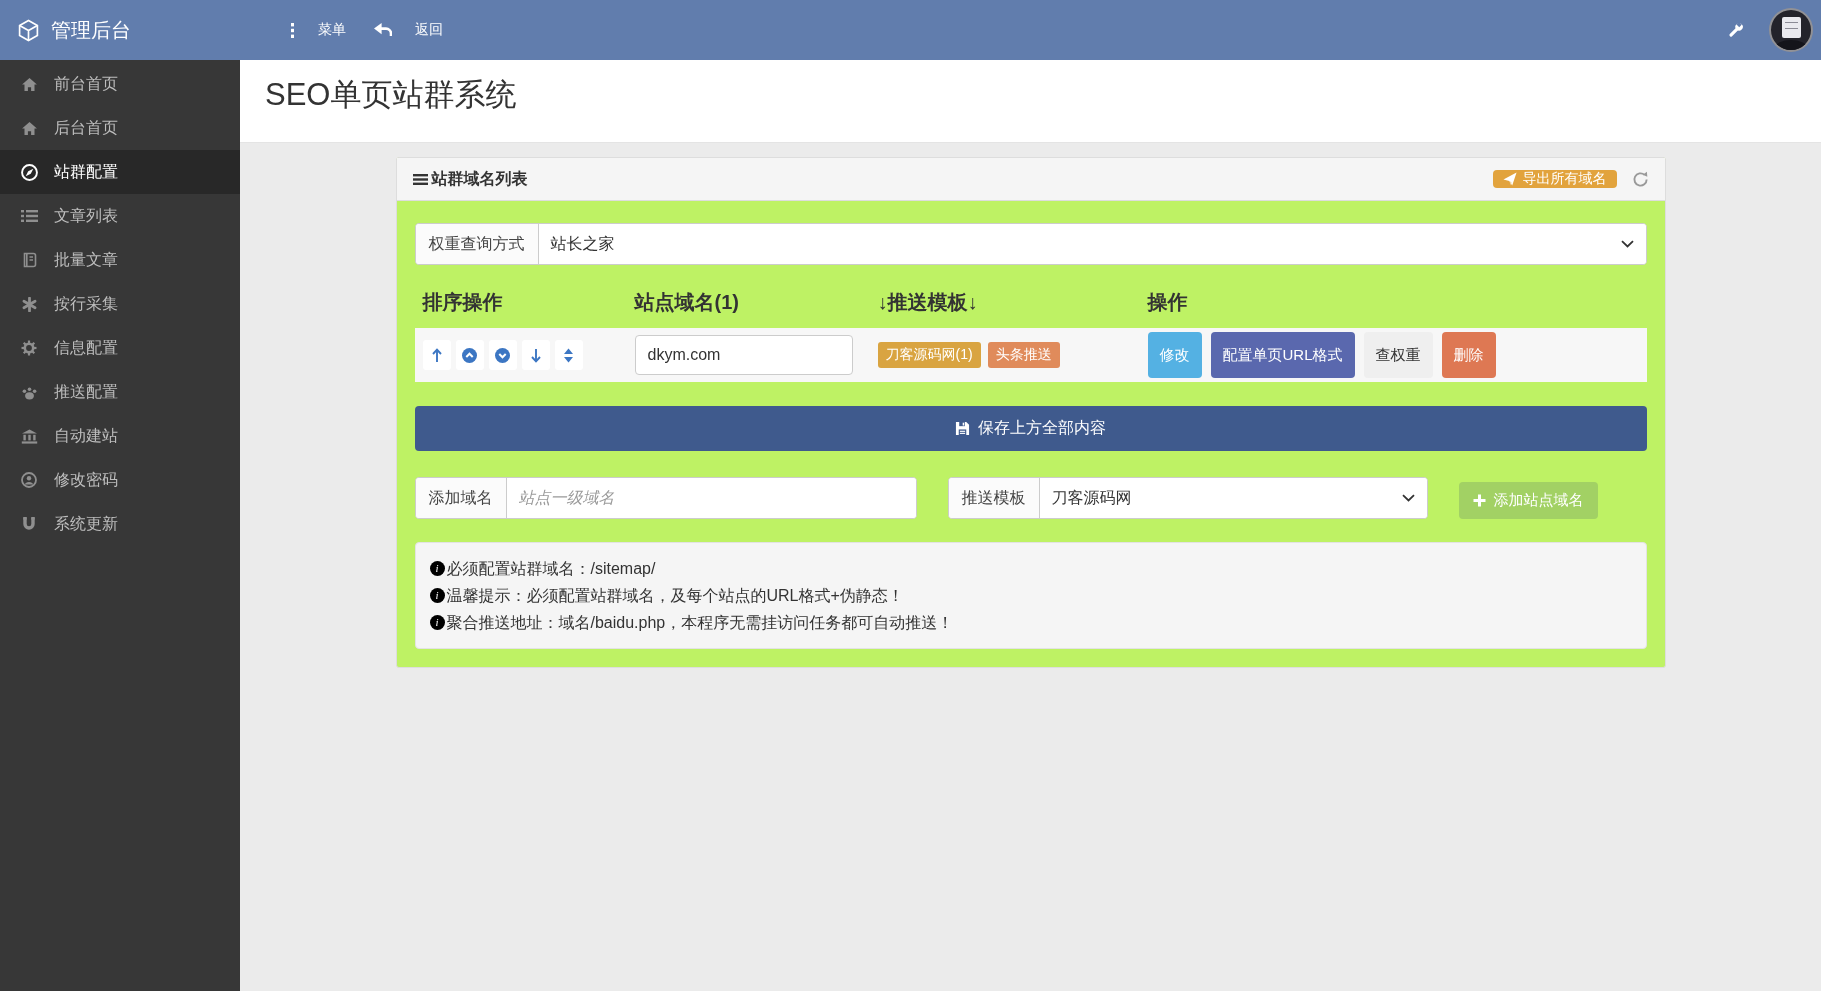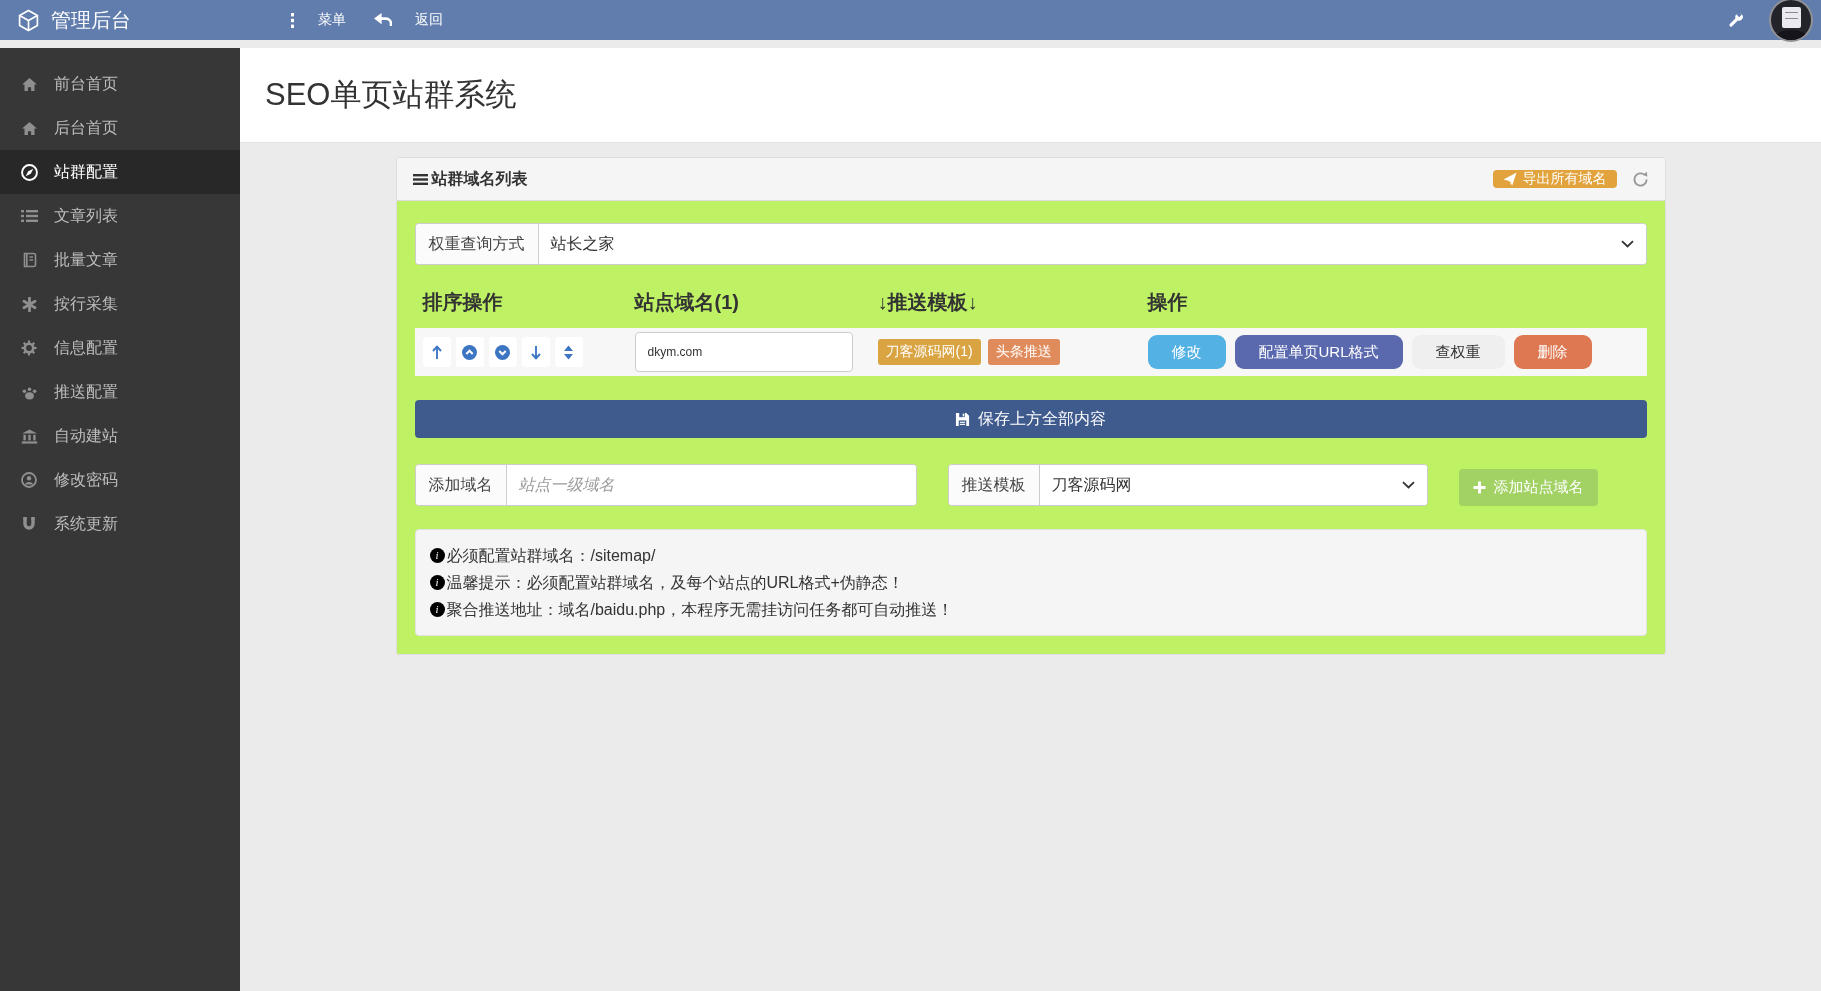--- a/index.html
+++ b/index.html
@@ -3,21 +3,21 @@
 <meta charset="utf-8">
 <style>
   * { box-sizing: border-box; margin: 0; padding: 0; }
   html,body { width:1821px; height:991px; }
   body {
     font-family: "Liberation Sans", "DejaVu Sans", sans-serif;
     background: var(--c-page_bg, #ebebeb);
     position: relative; overflow: hidden; color:#333;
   }
   
-  .navbar { position:absolute; top:0; left:0; right:0; height:40px;
+  .navbar { position:absolute; top:0; left:0; right:0; height:60px;
     background: var(--c-navbar, #617dad); display:flex; align-items:center; z-index:20;text-align:center; }
   .brand { width:240px; display:flex; align-items:center; gap:11px; padding-left:17px;
     color:#fff; font-size:20px; cursor:pointer; }
   .nav-links { display:flex; gap:28px; margin-left:50px; }
   .nav-link { display:flex; align-items:center; gap:23px; color:#ffffff; font-size:14px; cursor:pointer; }
   .nav-right { margin-left:auto; display:flex; align-items:center; gap:24px; padding-right:8px; }
   .wrench-btn { cursor:pointer; display:flex; }
   .avatar { width:44px; height:44px; border-radius:50%; border:2px solid rgba(255,255,255,.5);
     background:#23232b; position:relative; overflow:hidden; cursor:pointer; flex:none; }
   .avatar .sign { position:absolute; left:11px; top:7px; width:19px; height:21px; background:#e9e9ef;
@@ -58,33 +58,33 @@
     padding:0 12px; font-size:16px; color:#333; cursor:pointer; background:#fff; border:none; }
 
   .table-head { display:grid; grid-template-columns:212px 243px 270px 1fr; margin-top:24px; padding-bottom:12px; }
   .th { font-size:20px; font-weight:bold; padding-left:8px; }
   .table-row { display:grid; grid-template-columns:212px 243px 270px 1fr; background:#f7f7f7;
     align-items:center; min-height:48px; padding:4px 0; }
   .sort-group { display:flex; gap:5px; padding-left:8px; }
   .sort-btn { width:28px; height:30px; background:#fff; border:none; border-radius:3px;
     display:flex; align-items:center; justify-content:center; color:var(--c-sort_icon,#3c76c3); cursor:pointer; }
   .domain-input { width:218px; height:40px; border:1px solid #ccc; border-radius:4px; padding:12px 12px;
-    font-size:12px; color:#333; margin-left:8px; }
+    font-size:16px; color:#333; margin-left:8px; }
   .tags { display:flex; gap:7px; padding-left:8px; }
   .tag { font-size:14px; color:#fff; padding:4px 8px; border-radius:3px; white-space:nowrap; cursor:default; }
   .tag-template { background:var(--c-tag_template,#d9a441); }
   .tag-toutiao { background:var(--c-tag_toutiao,#e08b5b); }
   .actions { display:flex; gap:9px; padding-left:8px; }
-  .btn { height:34px; border:none; border-radius:9px; font-size:15px; padding:0 24px; color:#fff; cursor:pointer; }
+  .btn { height:46px; border:none; border-radius:4px; font-size:15px; padding:0 12px; color:#fff; cursor:pointer; }
   .btn-edit { background:var(--c-btn_edit,#54b1e3); }
   .btn-config { background:var(--c-btn_config,#5a68ae); }
   .btn-weight { background:var(--c-btn_weight_bg,#efefef); color:#333; }
   .btn-delete { background:var(--c-btn_delete,#de7853); }
 
-  .save-btn { margin-top:24px; width:100%; height:38px; background:var(--c-save_btn,#3f5a8d);
+  .save-btn { margin-top:24px; width:100%; height:45px; background:var(--c-save_btn,#3f5a8d);
     border:none; border-radius:4px; color:#fff; font-size:16px; display:flex; align-items:center;
     justify-content:center; gap:8px; cursor:pointer; }
 
   .add-row { display:flex; margin-top:26px; align-items:flex-end; }
   .g-add { width:502px; }
   .g-push { width:480px; margin-left:31px; }
   .add-input { flex:1; border:none; outline:none; padding:0 12px; font-size:16px; color:#333;font-style:italic; }
   .add-input::placeholder { color:#9a9a9a; }
   .add-btn { margin-left:31px; height:37px; padding:0 14px; background:var(--c-add_btn,#a2d164);
     border:none; border-radius:4px; color:#fff; font-size:15px; display:flex; align-items:center;

